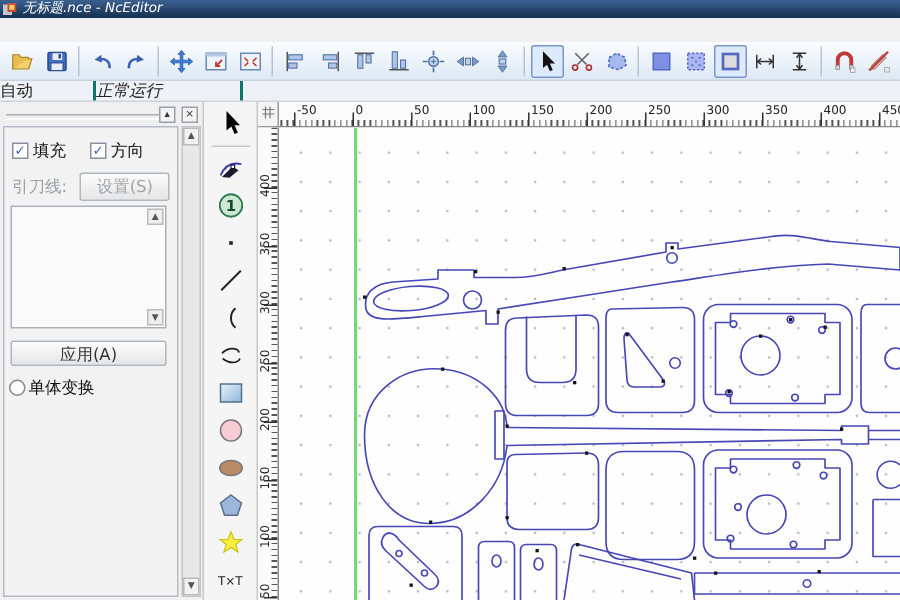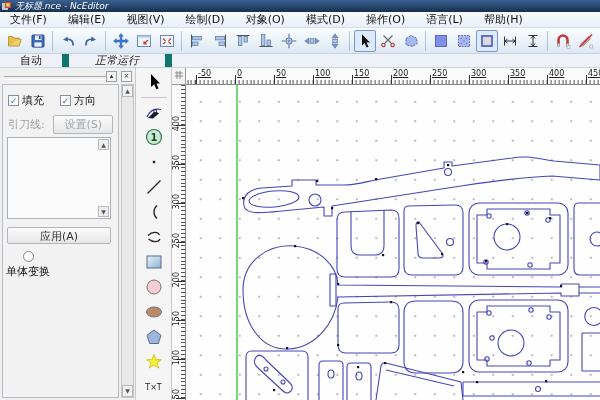--- a/index.html
+++ b/index.html
@@ -21,21 +21,21 @@
     display:flex;align-items:center;padding-left:3px;}
   .tb-group{display:flex;align-items:center;}
   .tb-sep{width:1px;height:20px;background:#b6c2d2;margin:0 3px;}
   .tb-btn{width:22px;height:22px;display:flex;align-items:center;justify-content:center;
     border:1px solid transparent;border-radius:2px;background:transparent;padding:0;margin:0 0.5px;}
   .tb-btn.pressed{border-color:#7a96c8;background:#dceafc;}
   .tb-btn svg{display:block;}
   
   #modebar{position:absolute;left:0;top:54px;width:600px;height:14px;background:#eef1f5;
     border-bottom:1px solid #cdd4dc;box-sizing:border-box;display:flex;align-items:center;}
-  .mode-cell{height:13px;line-height:13px;text-align:center;border-right:7px solid #0f766e;font-size:11px;color:#222;}
+  .mode-cell{height:13px;line-height:13px;text-align:left;border-right:2px solid #0f766e;font-size:11px;color:#222;}
   
   #sidebar{position:absolute;left:0;top:68px;width:136px;height:332px;background:#f0f0f0;
     border-right:1px solid #c8c8c8;box-sizing:border-box;}
   #panel-header{position:absolute;left:0;top:2px;width:136px;height:13px;}
   #panel-grip{position:absolute;left:4px;top:6px;width:102px;height:2px;border-top:1px solid #aab;border-bottom:1px solid #fff;}
   .ph-btn{position:absolute;top:1px;width:11px;height:11px;border:1px solid #98a0aa;background:#f4f4f4;
     font-size:7px;line-height:9px;text-align:center;color:#333;box-sizing:border-box;}
   #panel-body{position:absolute;left:2px;top:16px;width:117px;height:314px;border:1px solid #b4bcc4;
     background:#f2f2f2;box-sizing:border-box;}
   .chk-row{position:absolute;left:5px;top:8px;display:flex;gap:16px;}
@@ -45,42 +45,42 @@
   .lead-row{position:absolute;left:5px;top:30px;width:105px;display:flex;align-items:center;justify-content:space-between;}
   .lbl-disabled{color:#9aa0a6;}
   .btn{border:1px solid #b2b6ba;border-radius:2px;background:linear-gradient(#fbfbfb,#e6e6e6);
     font-size:11px;font-family:inherit;padding:1px 10px;color:#333;}
   .btn.disabled{color:#a0a4a8;}
   #listbox{position:absolute;left:4px;top:52px;width:104px;height:82px;background:#fafafa;border:1px solid #a8b0b8;box-sizing:border-box;}
   .lb-arrow{position:absolute;right:1px;width:11px;height:11px;background:#eee;border:1px solid #bbb;
     font-size:6px;line-height:9px;text-align:center;color:#555;box-sizing:border-box;}
   #apply-btn{position:absolute;left:4px;top:142px;width:104px;height:17px;}
   .radio-row{position:absolute;left:3px;top:166px;display:flex;gap:8px;}
-  .radio{display:flex;align-items:center;gap:2px;flex-direction:column;}
+  .radio{display:flex;align-items:center;gap:2px;}
   .rad{width:11px;height:11px;border-radius:50%;border:1px solid #888;background:#fff;box-sizing:border-box;position:relative;}
   .rad.sel::after{content:"";position:absolute;left:2px;top:2px;width:5px;height:5px;border-radius:50%;background:#2858c8;}
   #panel-scroll{position:absolute;right:1px;top:16px;width:13px;height:314px;background:#e8e8e8;border:1px solid #c4c4c4;box-sizing:border-box;}
   .ps-arrow{position:absolute;left:0;width:11px;height:12px;background:#f2f2f2;border:1px solid #b8b8b8;
     font-size:6px;line-height:10px;text-align:center;color:#555;box-sizing:border-box;}
   
   #palette{position:absolute;left:136px;top:68px;width:36px;height:332px;background:#f5f5f5;
     border-right:1px solid #c8c8c8;box-sizing:border-box;display:flex;flex-direction:column;align-items:center;padding-top:2px;}
   .pal-tool{width:26px;height:24px;display:flex;align-items:center;justify-content:center;margin-bottom:1px;}
   .pal-sep{width:26px;height:1px;background:#c8c8c8;margin:2px 0;}
   .pal-text{font-size:8px;color:#222;}
   
   #corner{position:absolute;left:172px;top:68px;width:14px;height:17px;background:#f4f4f4;
     border-right:1px solid #999;border-bottom:1px solid #999;box-sizing:border-box;}
   #corner svg{display:block;margin:2px auto;}
   #hruler{position:absolute;left:186px;top:68px;width:414px;height:17px;background:#fbfbfb;
     border-bottom:1px solid #888;box-sizing:border-box;overflow:hidden;}
   #hruler .minors{position:absolute;left:0;bottom:0;width:100%;height:4px;
     background-image:repeating-linear-gradient(to right,#555 0 1px,transparent 1px 3.9px);background-position:9.6px 0;}
   .h-major{position:absolute;bottom:0;width:1px;height:9px;background:#333;}
-  .h-lab{position:absolute;top:1px;font-size:8px;color:#222;text-decoration:underline;}
+  .h-lab{position:absolute;top:1px;font-size:8px;color:#222;}
   #vruler{position:absolute;left:172px;top:85px;width:14px;height:315px;background:#fbfbfb;
     border-right:1px solid #888;box-sizing:border-box;overflow:hidden;}
   #vruler .minors{position:absolute;right:0;top:0;height:100%;width:4px;
     background-image:repeating-linear-gradient(to bottom,#555 0 1px,transparent 1px 3.9px);}
   .v-major{position:absolute;right:0;height:1px;width:9px;background:#333;}
   .v-lab{position:absolute;left:0;font-size:8px;color:#222;writing-mode:vertical-rl;transform:rotate(180deg);}
   
   #canvas{position:absolute;left:186px;top:85px;width:414px;height:315px;background:#fefefe;
     background-image:radial-gradient(circle,#b6b6c6 0.7px,transparent 1.1px);
     background-size:19.5px 19.5px;background-position:5px 7px;overflow:hidden;}
@@ -93,31 +93,20 @@
 
   <div id="titlebar">
     <svg id="appicon" viewBox="0 0 9 9">
       <rect x="0" y="1" width="6" height="7" fill="#c0c8d0"></rect>
       <rect x="3" y="0" width="6" height="6" fill="#c84a3a"></rect>
       <rect x="4.2" y="1.2" width="3.4" height="3.4" fill="#f0d060"></rect>
     </svg>
     <span class="ttxt">无标题.nce - NcEditor</span>
   </div>
 
-  <div id="menubar">
-      <span class="menu-item">文件(F)</span>
-      <span class="menu-item">编辑(E)</span>
-      <span class="menu-item">视图(V)</span>
-      <span class="menu-item">绘制(D)</span>
-      <span class="menu-item">对象(O)</span>
-      <span class="menu-item">模式(D)</span>
-      <span class="menu-item">操作(O)</span>
-      <span class="menu-item">语言(L)</span>
-      <span class="menu-item">帮助(H)</span>
-    </div>
 
   <div id="toolbar">
       <span class="tb-group">
         <button class="tb-btn">
           <svg width="16" height="16" viewBox="0 0 16 16">
             <path d="M1.5 13 3 6.2h11.2L12.2 13z" fill="#f3cf6a" stroke="#a8872d" stroke-width=".8"></path>
             <path d="M1.5 13V3.5h4.2L7 5.2h5v1" fill="#e8bd4e" stroke="#a8872d" stroke-width=".8"></path>
           </svg>
         </button>
         <button class="tb-btn">

